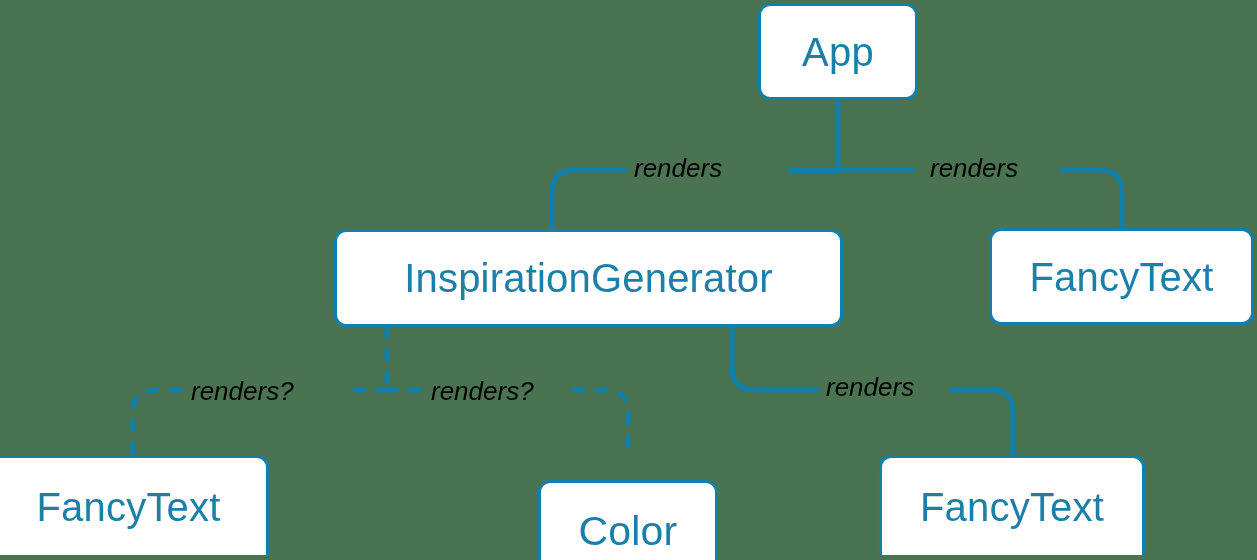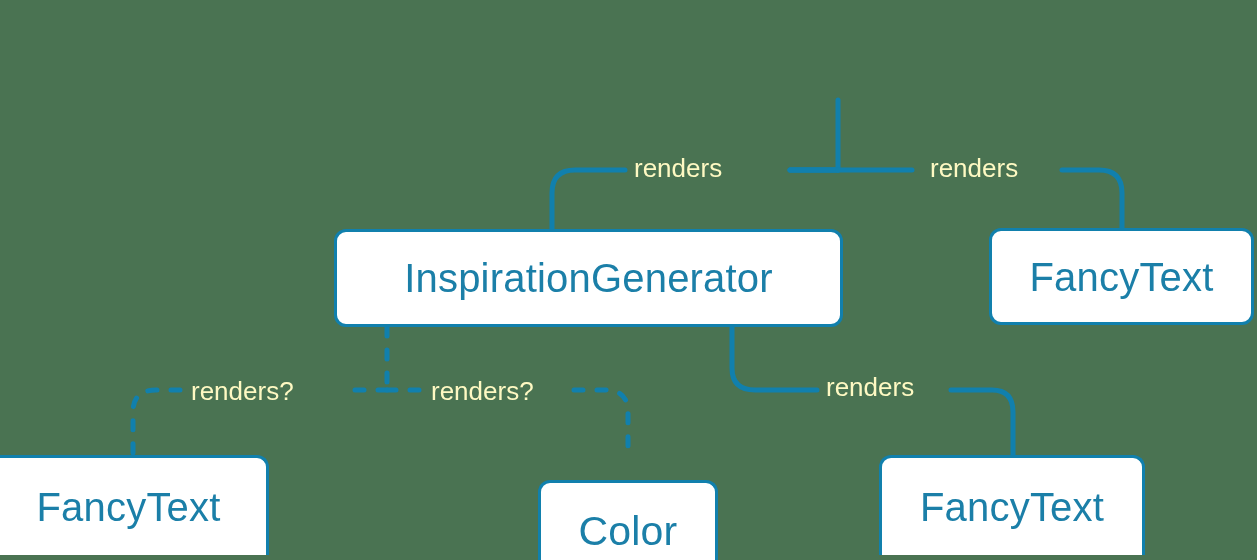--- a/index.html
+++ b/index.html
@@ -54,26 +54,27 @@
                           border-left: none; border-bottom: none;
                           border-top-left-radius: 0; border-bottom-left-radius: 0;
                           border-bottom-right-radius: 0; }
   #node-color      { left: 538px;  top: 452px; width: 180px; height: 100px; font-size: 41px;
                      border-bottom: none; border-bottom-left-radius: 0; border-bottom-right-radius: 0; margin-top: 28px; }
   #node-copyright  { left: 879px;  top: 455px; width: 266px; height: 100px; font-size: 40px;
                      border-bottom: none; border-bottom-left-radius: 0; border-bottom-right-radius: 0; }
 
   .edge-label {
     position: absolute;
-    color: #fef9c3;
+    color: #000000;
     font-size: 26px;
     line-height: 1;
     white-space: nowrap;
     z-index: 3;
     background: transparent;
+    font-style: italic;
   }
   #edge-label-app-inspgen   { left: 634px; top: 155px; }
   #edge-label-app-fancytext { left: 930px; top: 155px; }
   #edge-label-inspgen-fancytext { left: 191px; top: 378px; }
   #edge-label-inspgen-color     { left: 431px; top: 378px; }
   #edge-label-inspgen-copyright { left: 826px; top: 374px; }
 </style>
 </head>
 <body>
 
@@ -95,20 +96,23 @@
     <path d="M 951,390 L 992,390 Q 1013,390 1013,412 L 1013,455" fill="none" stroke="#1180ad" stroke-width="5" stroke-linecap="round"></path>
 
     <path d="M 387,327 L 387,390" fill="none" stroke="#1180ad" stroke-width="5" stroke-linecap="round" stroke-dasharray="9 14"></path>
     <path d="M 387,390 L 355,390" fill="none" stroke="#1180ad" stroke-width="5" stroke-linecap="round" stroke-dasharray="9 14"></path>
     <path d="M 180,390 L 156,390 Q 133,390 133,412 L 133,455" fill="none" stroke="#1180ad" stroke-width="5" stroke-linecap="round" stroke-dasharray="9 14"></path>
 
     <path d="M 387,390 L 420,390" fill="none" stroke="#1180ad" stroke-width="5" stroke-linecap="round" stroke-dasharray="9 14"></path>
     <path d="M 574,390 L 605,390 Q 628,390 628,412 L 628,452" fill="none" stroke="#1180ad" stroke-width="5" stroke-linecap="round" stroke-dasharray="9 14"></path>
   </svg>
 
+  <div class="node" id="node-app">
+    <span class="node-label">App</span>
+  </div>
 
   <div class="node" id="node-inspgen">
     <span class="node-label">InspirationGenerator</span>
   </div>
 
   <div class="node" id="node-fancytext-right">
     <span class="node-label">FancyText</span>
   </div>
 
   <div class="node" id="node-fancytext-left">

